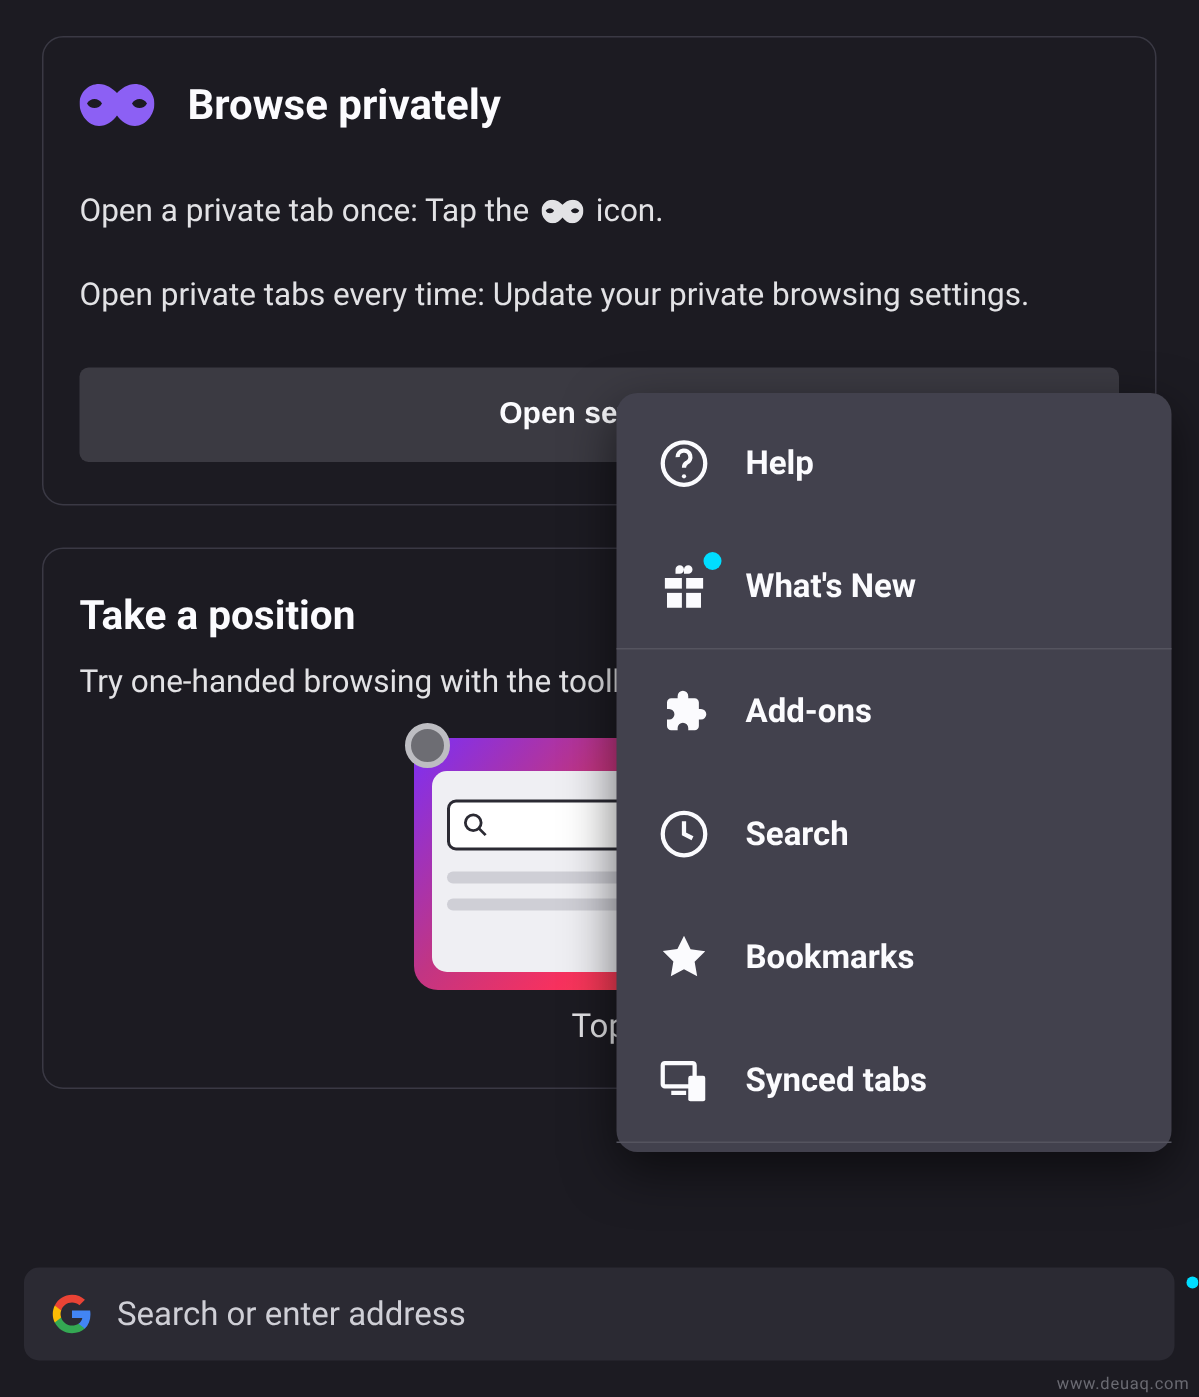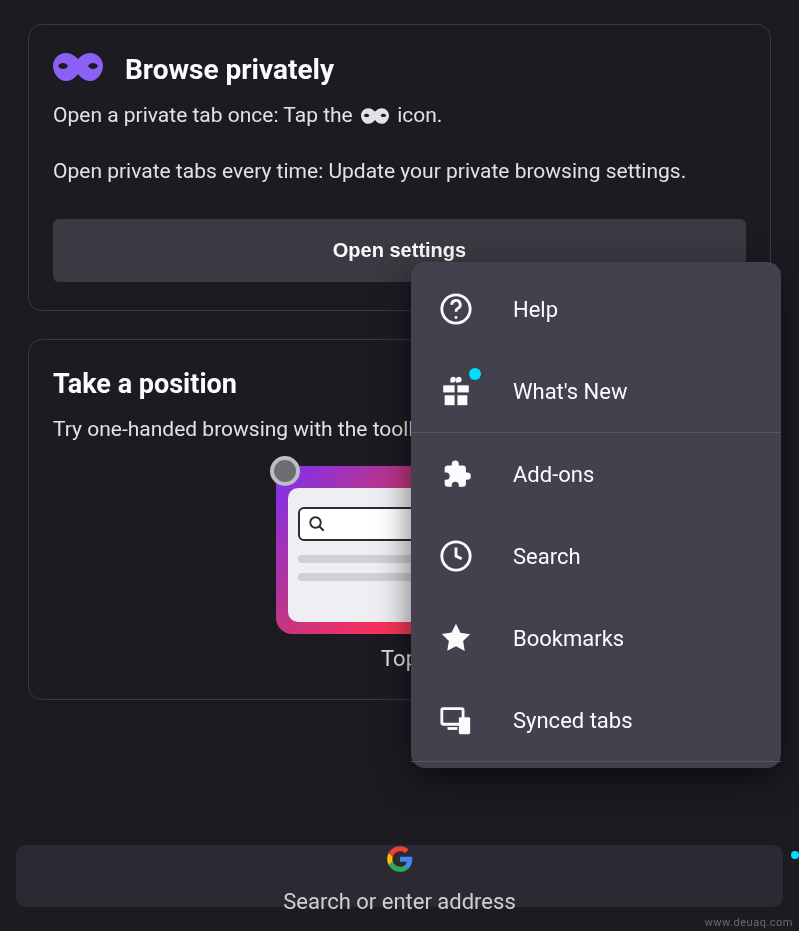--- a/index.html
+++ b/index.html
@@ -19,23 +19,23 @@
 
   .card {
     border: 1px solid #3a3944;
     border-radius: 14px;
     padding: 28px 24px;
     margin-bottom: 28px;
   }
 
   .card-header {
     display: flex;
-    align-items: flex-start;
+    align-items: center;
     gap: 22px;
-    margin-bottom: 14px;
+    margin-bottom: 40px;
   }
 
   .mask-icon {
     width: 50px;
     height: 28px;
     color: #8c60f4;
     flex-shrink: 0;
   }
 
   .card-title {
@@ -158,21 +158,20 @@
     left: 16px;
     right: 16px;
     bottom: 24px;
     height: 62px;
     background: #2b2a33;
     border-radius: 10px;
     display: flex;
     align-items: center;
     padding: 0 18px;
     gap: 16px;
-    flex-direction: column;
   }
   .g-icon {
     width: 28px;
     height: 28px;
     flex-shrink: 0;
   }
   .address-text {
     font-size: 22px;
     color: #cfcfd6;
   }
@@ -184,24 +183,25 @@
     right: 18px;
     width: 370px;
     background: #42414d;
     border-radius: 14px;
     box-shadow: 0 12px 34px rgba(0,0,0,0.55);
     padding: 6px 0;
   }
   .menu-item {
     display: flex;
     align-items: center;
-    gap: 40px;
+    gap: 24px;
     padding: 24px 28px;
     cursor: pointer;
     position: relative;
+    font-weight: bold;
   }
   .menu-divider {
     height: 1px;
     background: #55545f;
     margin: 0;
   }
   .menu-icon {
     width: 34px;
     height: 34px;
     color: #fbfbfe;

